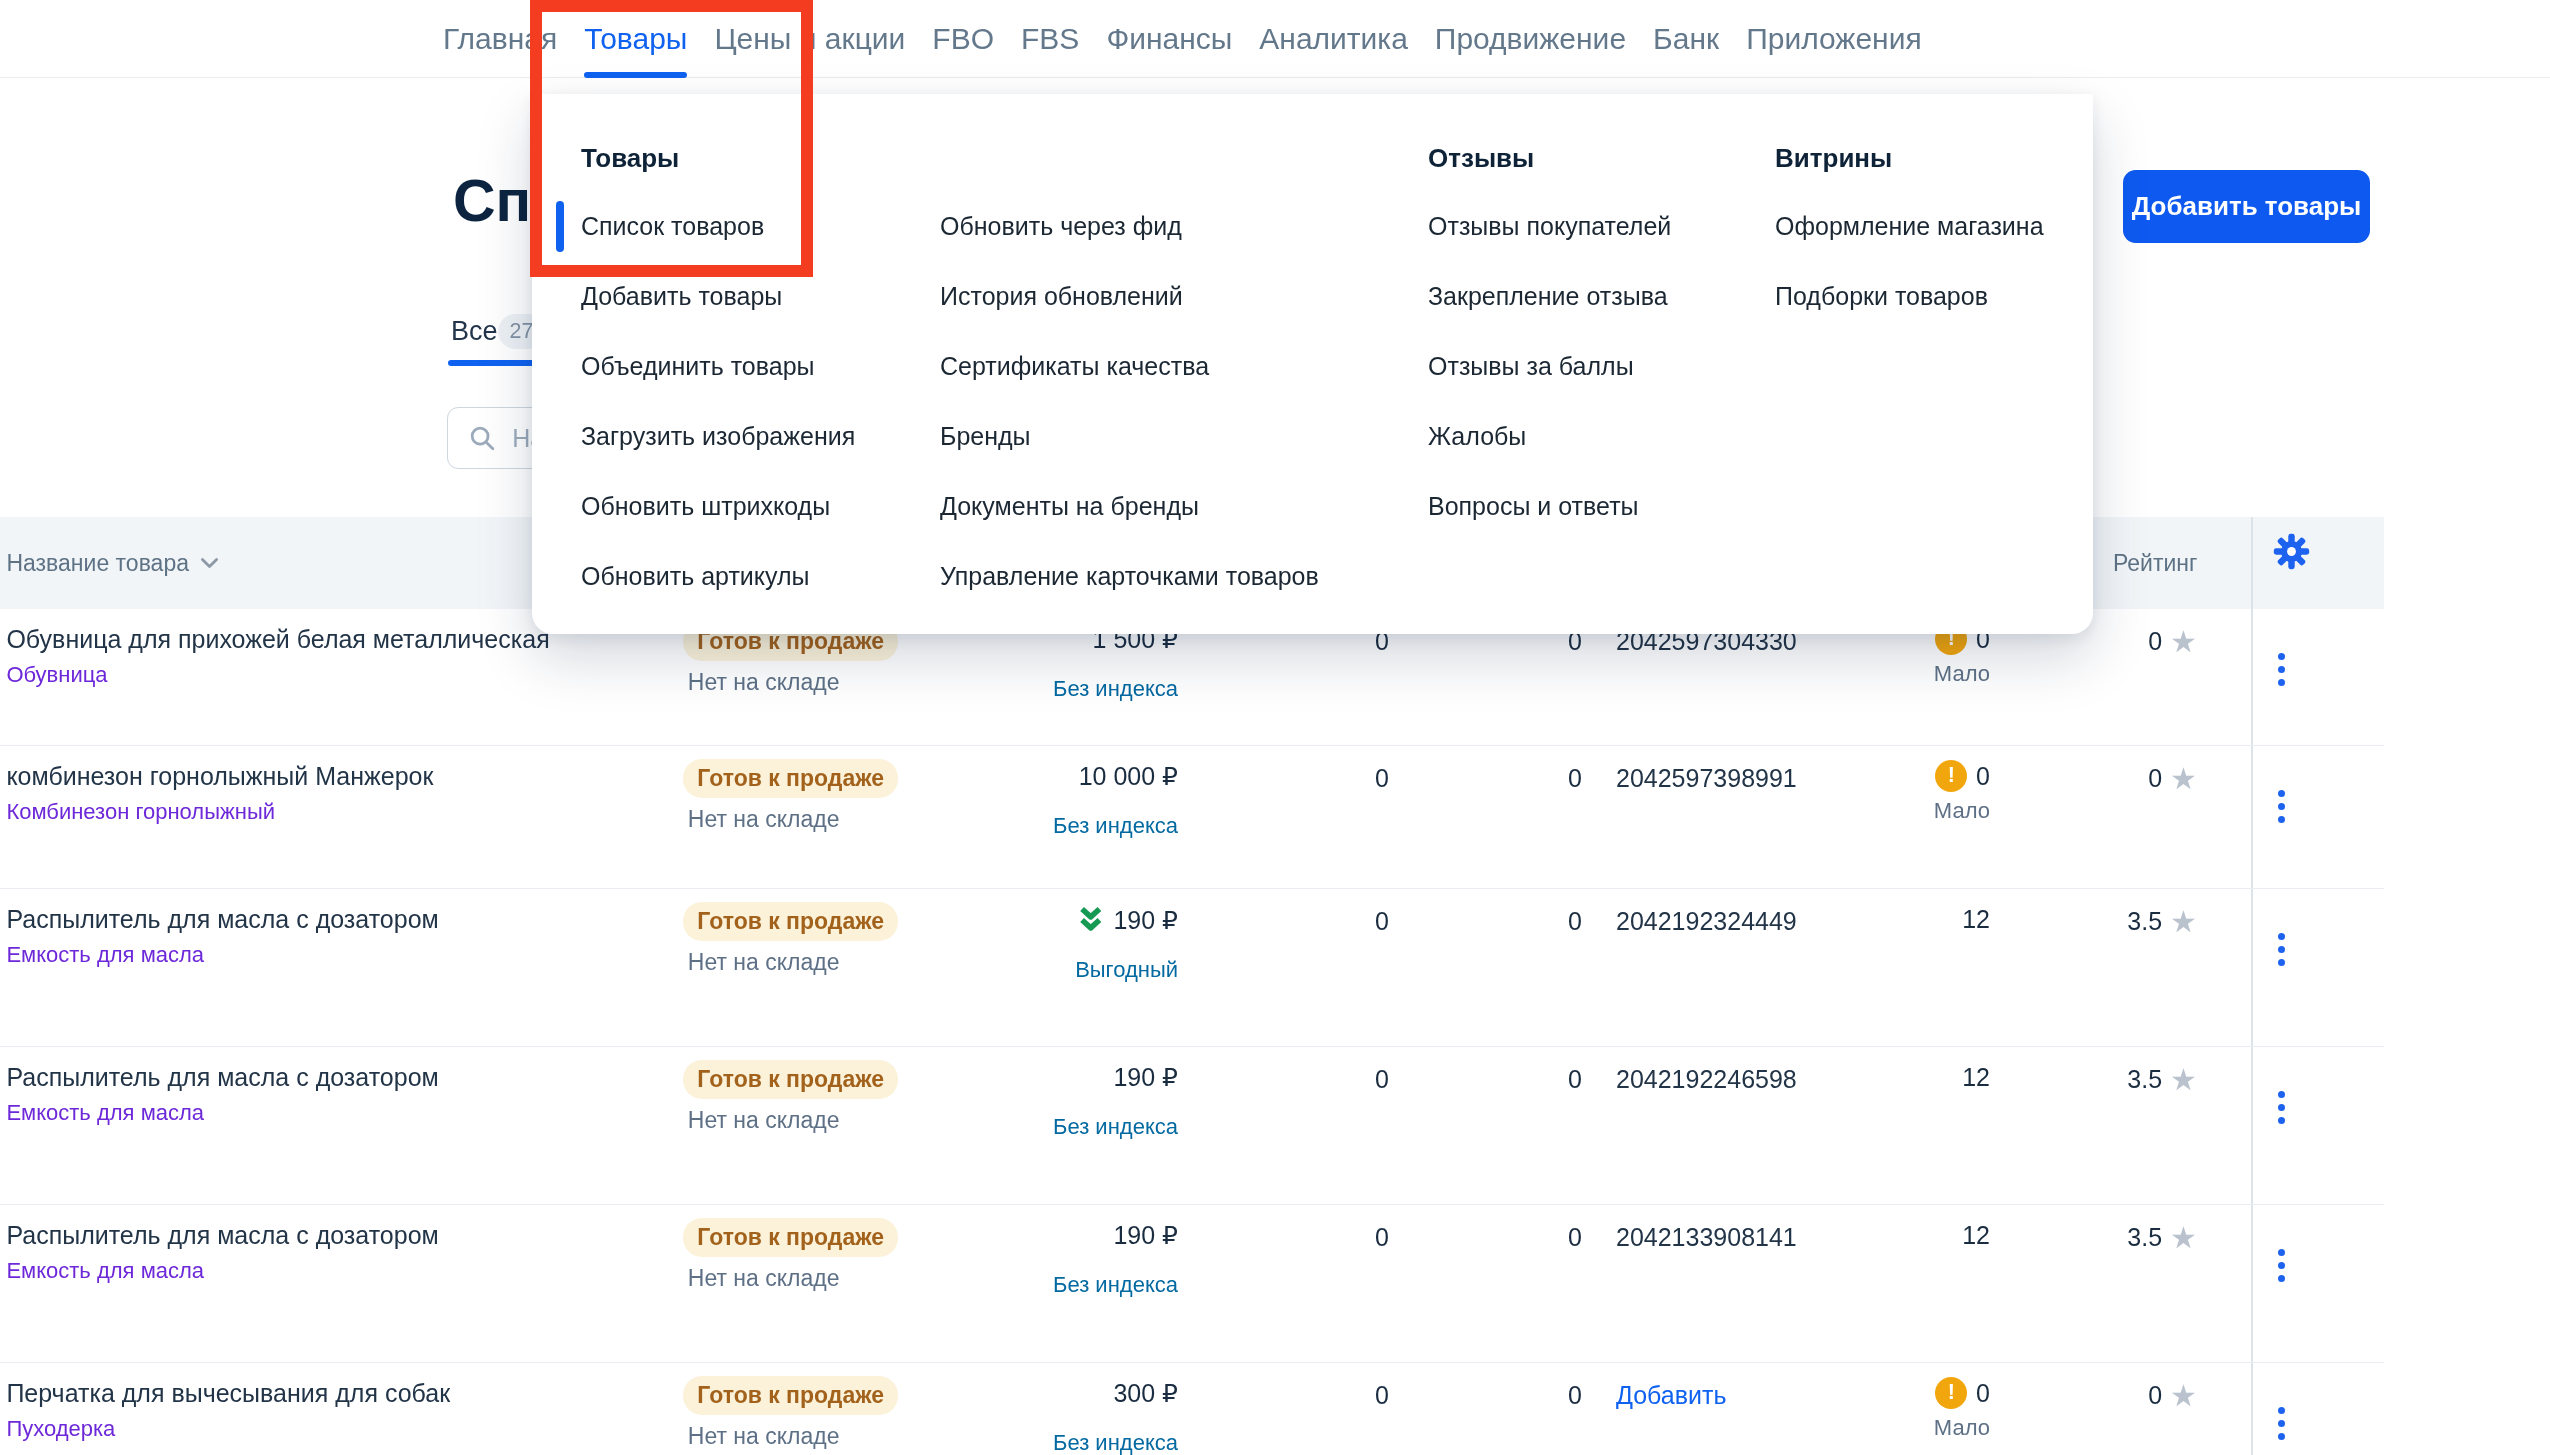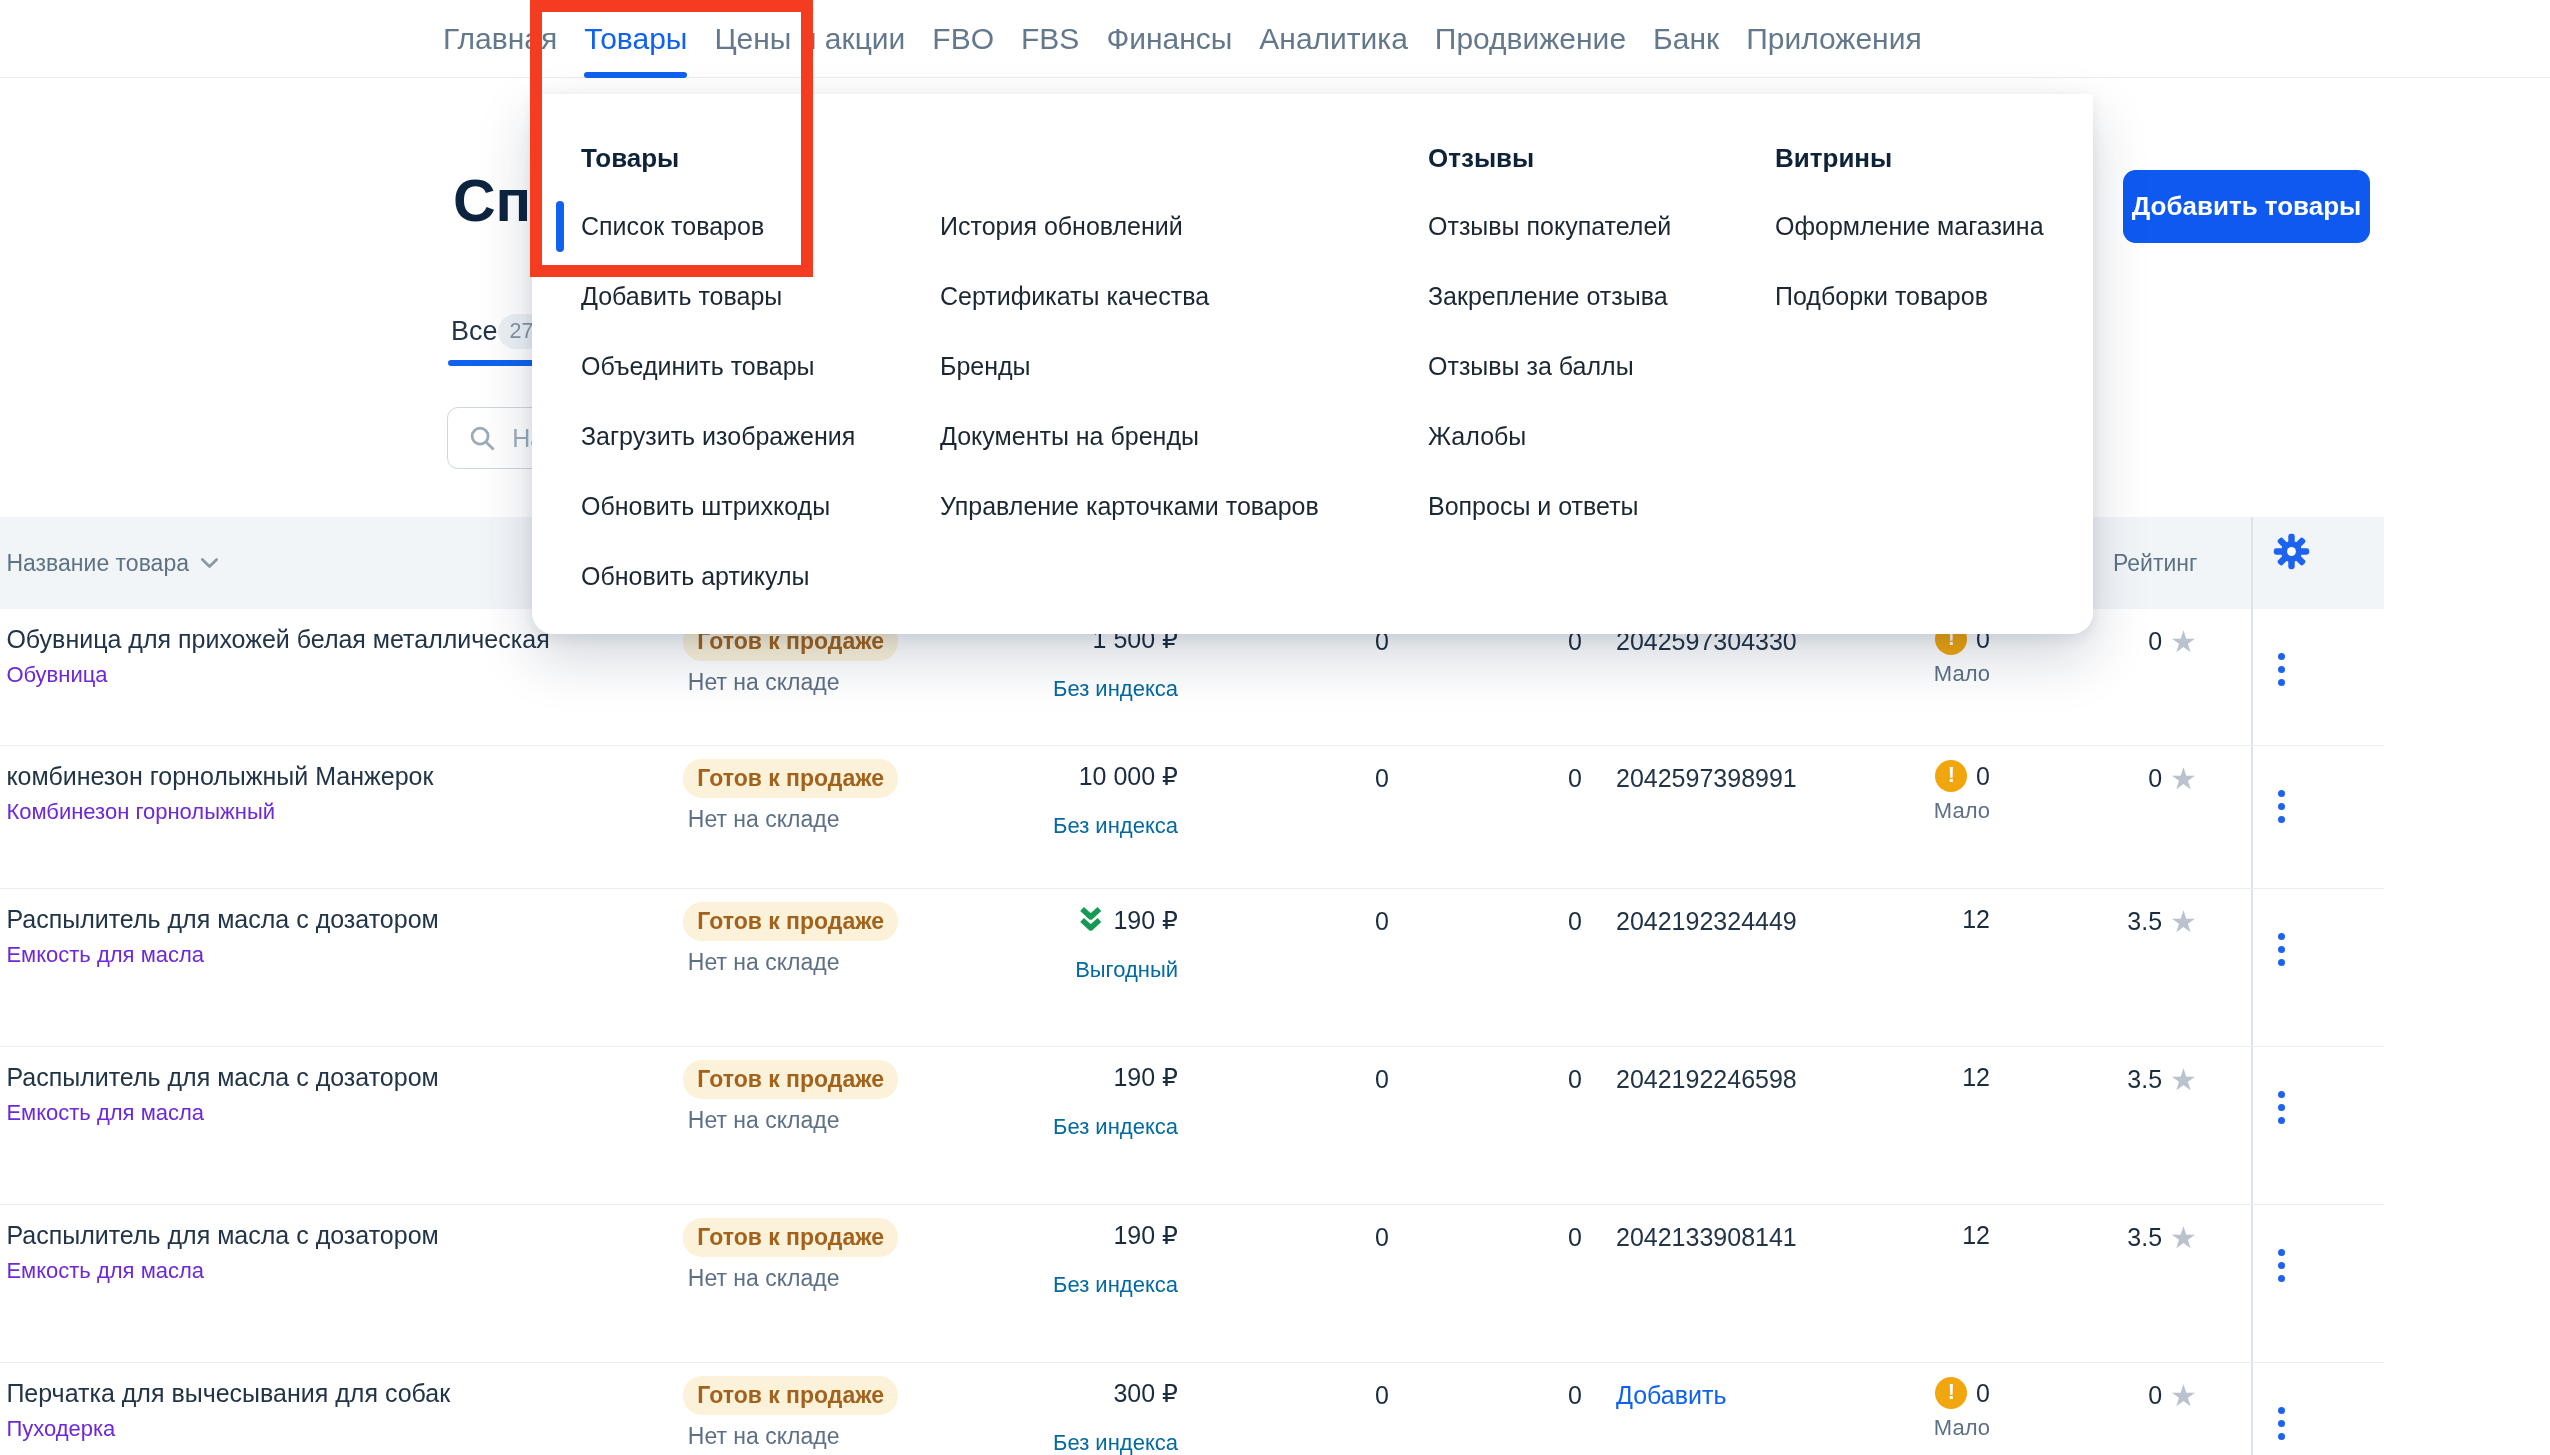--- a/index.html
+++ b/index.html
@@ -355,20 +355,21 @@
       <div class="menu-header">Товары</div>
       <div class="menu-item selected">Список товаров</div>
       <div class="menu-item">Добавить товары</div>
       <div class="menu-item">Объединить товары</div>
       <div class="menu-item">Загрузить изображения</div>
       <div class="menu-item">Обновить штрихкоды</div>
       <div class="menu-item">Обновить артикулы</div>
     </div>
     <div class="menu-col" style="left: 408px;">
       <div class="menu-header"></div>
+      <div class="menu-item">Обновить через фид</div>
       <div class="menu-item">История обновлений</div>
       <div class="menu-item">Сертификаты качества</div>
       <div class="menu-item">Бренды</div>
       <div class="menu-item">Документы на бренды</div>
       <div class="menu-item">Управление карточками товаров</div>
     </div>
     <div class="menu-col" style="left: 896px;">
       <div class="menu-header">Отзывы</div>
       <div class="menu-item">Отзывы покупателей</div>
       <div class="menu-item">Закрепление отзыва</div>

